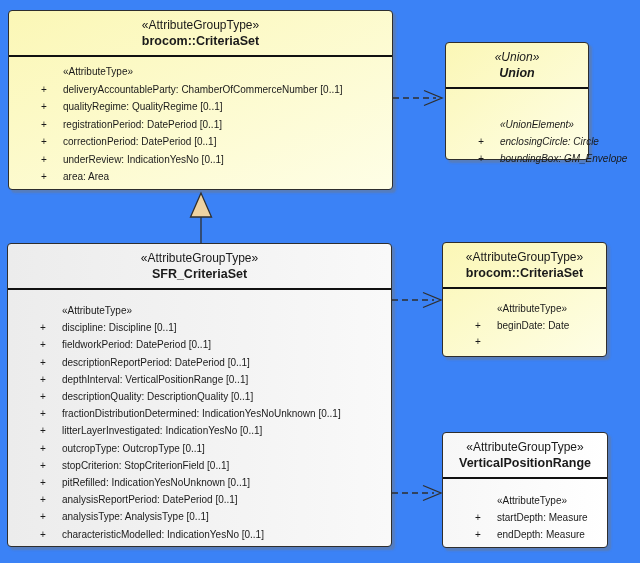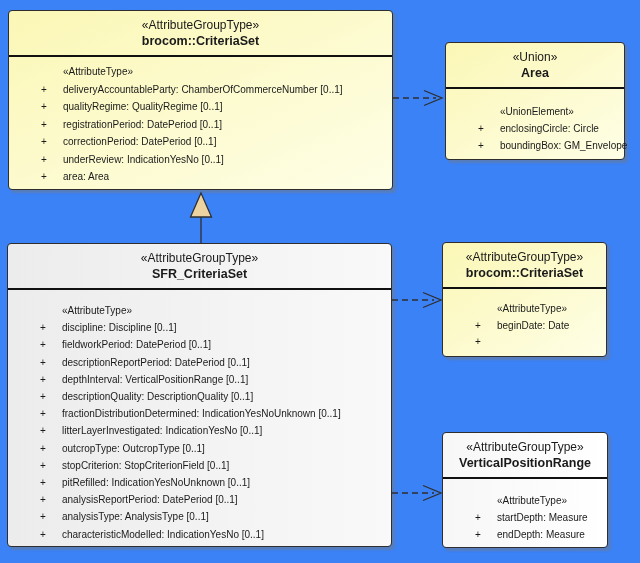--- a/index.html
+++ b/index.html
@@ -86,26 +86,26 @@
           <span class="vis">+</span>
           <span class="attr-text">underReview: IndicationYesNo [0..1]</span>
         </div>
       <div class="attr-row">
           <span class="vis">+</span>
           <span class="attr-text">area: Area</span>
         </div>
     </div>
   </div>
 
-  <div class="uml-class fill-yellow lh-c" style="left:445px;top:42px;width:180px;height:118px;">
+  <div class="uml-class fill-yellow lh-c" style="left:445px;top:42px;width:144px;height:118px;font-style:italic;">
     <div class="cls-header">
       <div class="stereo">«Union»</div>
-      <div class="cls-name">Area</div>
-    </div>
-    <div class="cls-body" style="padding-top:14px;">
+      <div class="cls-name">Union</div>
+    </div>
+    <div class="cls-body" style="padding-top:27px;">
       <div class="section-stereo">«UnionElement»</div>
       <div class="attr-row">
           <span class="vis">+</span>
           <span class="attr-text">enclosingCircle: Circle</span>
         </div>
       <div class="attr-row">
           <span class="vis">+</span>
           <span class="attr-text">boundingBox: GM_Envelope</span>
         </div>
     </div>

